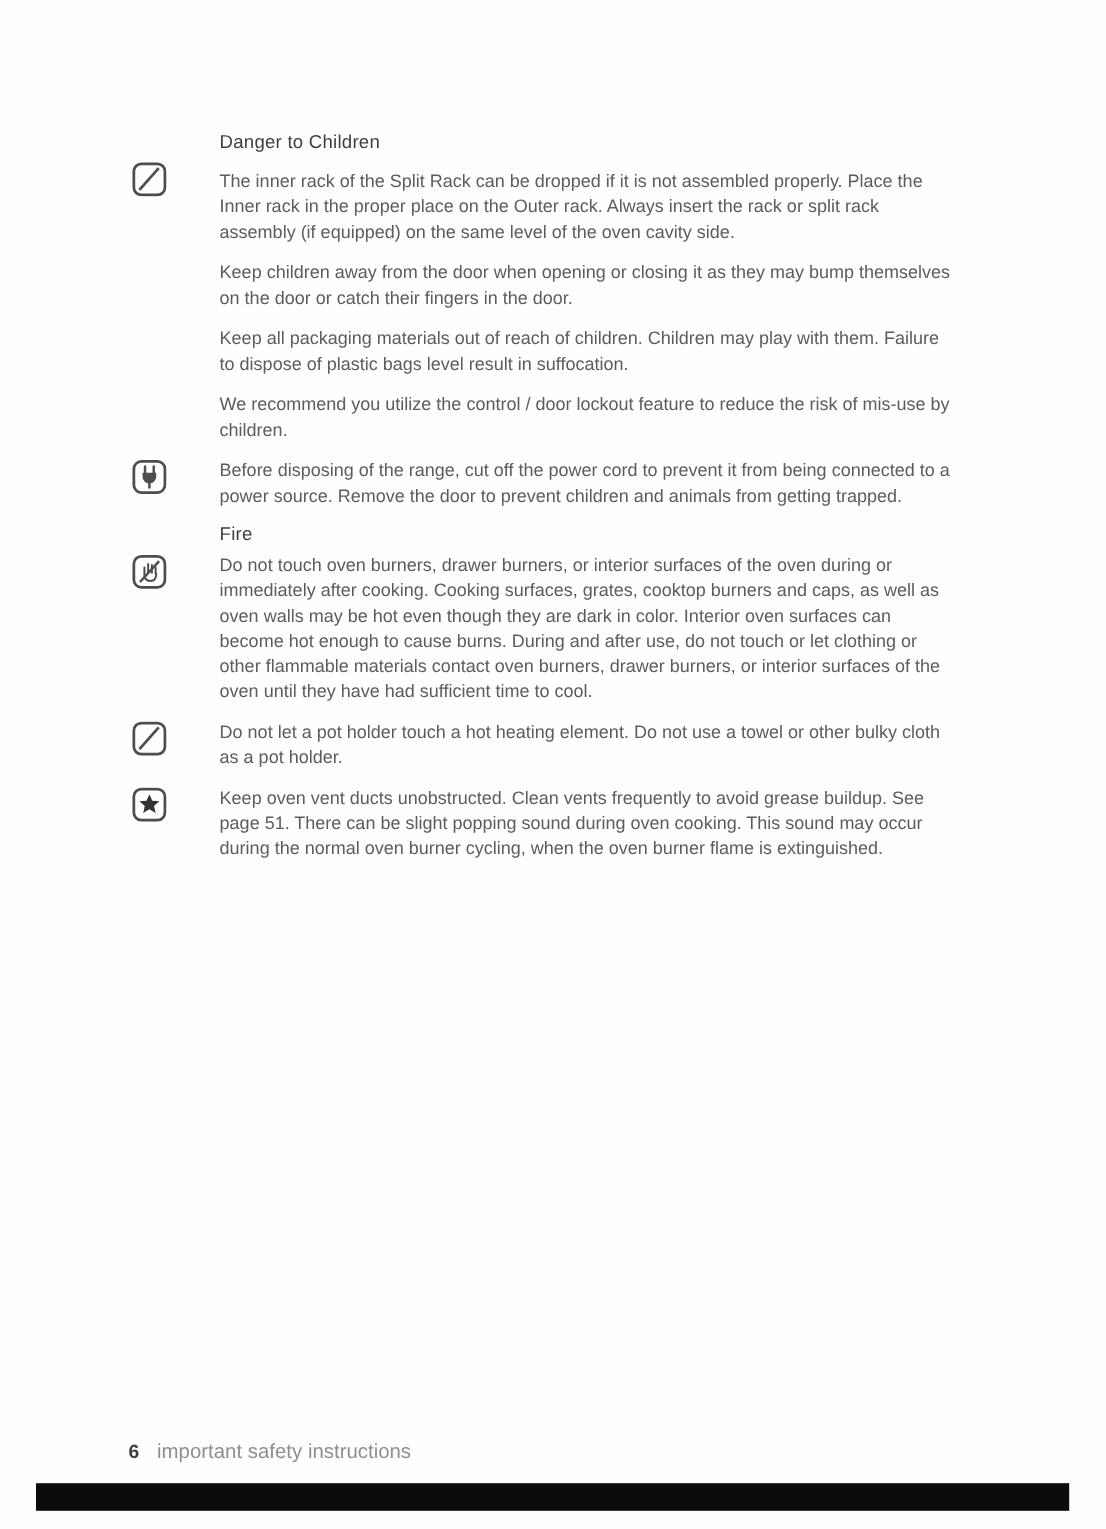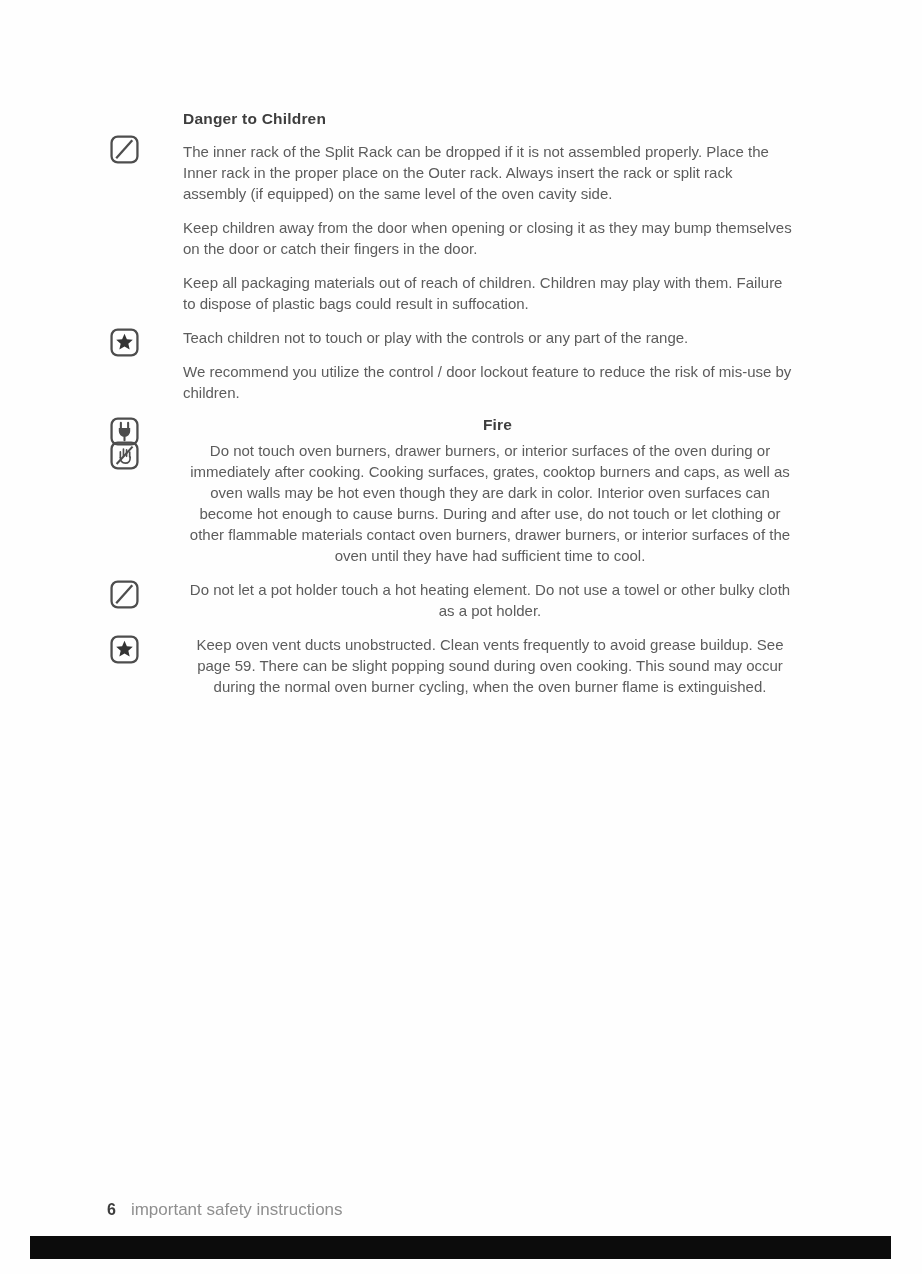--- a/index.html
+++ b/index.html
@@ -6,31 +6,31 @@
   html, body { background: #ffffff; }
   body {
     width: 922px; height: 1274px;
     position: relative;
     font-family: "Liberation Sans", "DejaVu Sans", sans-serif;
     overflow: hidden;
   }
   .page { position: absolute; inset: 0; background: #fefefe; }
   .content { position: absolute; left: 110px; top: 110px; width: 702px; }
   .heading {
-    font-size: 15.5px; font-weight: bold; color: #3e3e3e;
+    font-size: 15.5px; font-weight: normal; color: #3e3e3e;
     margin-left: 73px; margin-bottom: 6px; letter-spacing: 0.2px;
   }
   .para {
     position: relative; padding-left: 73px; margin-bottom: 13px;
     color: #5c5c5c; font-size: 15px; line-height: 21px;
   }
   .para p { max-width: 614px; }
   .icon { position: absolute; left: 0; top: 1px; width: 29px; height: 29px; display: block; }
   .icon svg { display: block; }
-  .section-fire { margin-top: 3px; text-align: center; }
+  .section-fire { margin-top: 3px; }
   .footer { position: absolute; left: 107px; top: 1200px; font-size: 17px; color: #8f8f8f; }
   .footer .pagenum { color: #3d3d3d; font-weight: bold; margin-right: 15px; font-size: 16px; }
   .bottom-bar { position: absolute; left: 30px; right: 31px; top: 1236px; height: 23px; background: #0c0c0c; }
 </style>
 </head>
 <body>
 
 <div class="page">
   <main class="content">
 
@@ -48,49 +48,41 @@
 
       <div class="para">
         <p>The inner rack of the Split Rack can be dropped if it is not assembled properly. Place the Inner rack in the proper place on the Outer rack. Always insert the rack or split rack assembly (if equipped) on the same level of the oven cavity side.</p>
       </div>
 
       <div class="para">
         <p>Keep children away from the door when opening or closing it as they may bump themselves on the door or catch their fingers in the door.</p>
       </div>
 
       <div class="para">
-        <p>Keep all packaging materials out of reach of children. Children may play with them. Failure to dispose of plastic bags could result in suffocation.</p>
+        <p>Keep all packaging materials out of reach of children. Children may play with them. Failure to dispose of plastic bags level result in suffocation.</p>
       </div>
 
 
 
 
-      <div class="para">
-        <span class="icon">
-          <svg width="29" height="29" viewBox="0 0 28 28">
-              <rect x="1.5" y="1.5" width="25" height="25" rx="6" fill="none" stroke="#4d4d4d" stroke-width="2.2"></rect>
-              <path d="M14 5.6l2.3 5.3 5.7.5-4.3 3.8 1.3 5.6-5-3-5 3 1.3-5.6-4.3-3.8 5.7-.5z" fill="#333333"></path>
-            </svg>
-        </span>
-        <p>Teach children not to touch or play with the controls or any part of the range.</p>
-      </div>
 
       <div class="para">
         <p>We recommend you utilize the control / door lockout feature to reduce the risk of mis-use by children.</p>
       </div>
 
       <div class="para">
         <span class="icon">
           <svg width="29" height="29" viewBox="0 0 28 28">
               <rect x="1.5" y="1.5" width="25" height="25" rx="6" fill="none" stroke="#4d4d4d" stroke-width="2.2"></rect>
               <path d="M10.5 5.5v5M17.5 5.5v5" stroke="#4d4d4d" stroke-width="2" fill="none" stroke-linecap="round"></path>
               <path d="M8.5 10.5h11v3.2a5.5 5.5 0 0 1-11 0z" fill="#4d4d4d"></path>
               <path d="M14 19.2v3.3" stroke="#4d4d4d" stroke-width="2" stroke-linecap="round"></path>
             </svg>
         </span>
+        <p>Before disposing of the range, cut off the power cord to prevent it from being connected to a power source. Remove the door to prevent children and animals from getting trapped.</p>
       </div>
     </section>
 
     <section class="section-fire">
       <h2 class="heading">Fire</h2>
 
       <div class="para">
         <span class="icon">
           <svg width="29" height="29" viewBox="0 0 28 28">
               <rect x="1.5" y="1.5" width="25" height="25" rx="6" fill="none" stroke="#4d4d4d" stroke-width="2.2"></rect>
@@ -115,21 +107,21 @@
       </div>
 
 
       <div class="para">
         <span class="icon">
           <svg width="29" height="29" viewBox="0 0 28 28">
               <rect x="1.5" y="1.5" width="25" height="25" rx="6" fill="none" stroke="#4d4d4d" stroke-width="2.2"></rect>
               <path d="M14 5.6l2.3 5.3 5.7.5-4.3 3.8 1.3 5.6-5-3-5 3 1.3-5.6-4.3-3.8 5.7-.5z" fill="#333333"></path>
             </svg>
         </span>
-        <p>Keep oven vent ducts unobstructed. Clean vents frequently to avoid grease buildup. See page 59. There can be slight popping sound during oven cooking. This sound may occur during the normal oven burner cycling, when the oven burner flame is extinguished.</p>
+        <p>Keep oven vent ducts unobstructed. Clean vents frequently to avoid grease buildup. See page 51. There can be slight popping sound during oven cooking. This sound may occur during the normal oven burner cycling, when the oven burner flame is extinguished.</p>
       </div>
     </section>
 
   </main>
 
   <footer class="footer">
     <span class="pagenum">6</span><span>important safety instructions</span>
   </footer>
 
   <div class="bottom-bar"></div>

